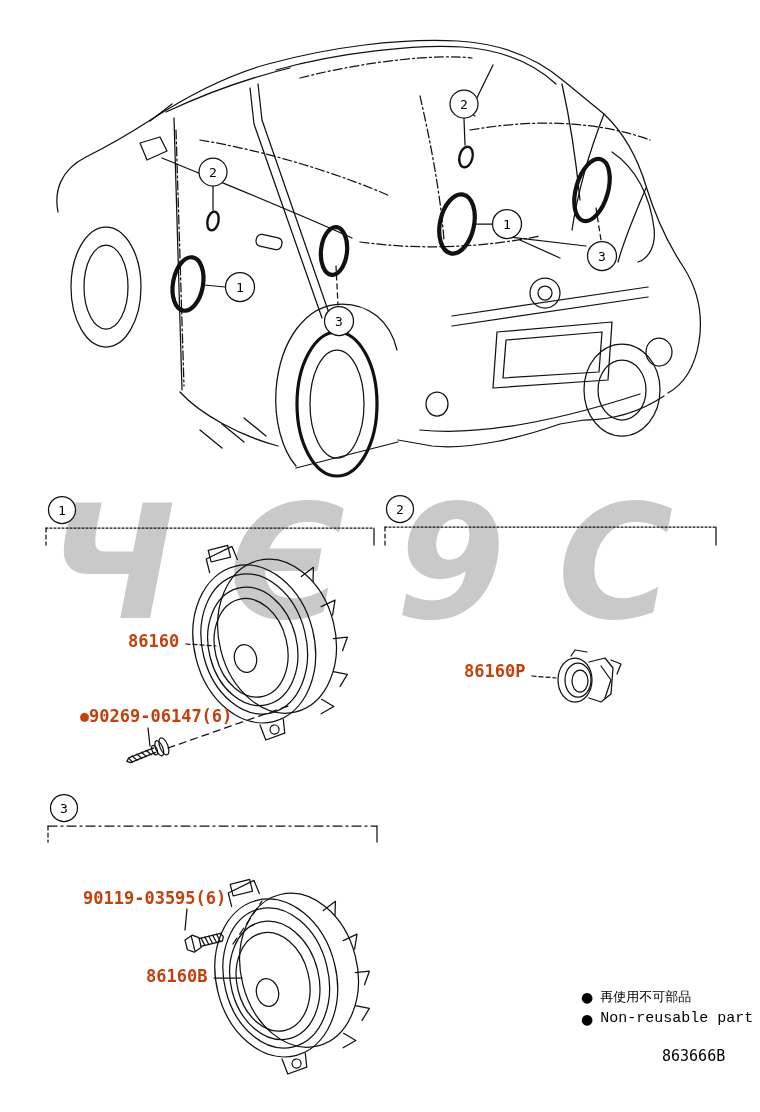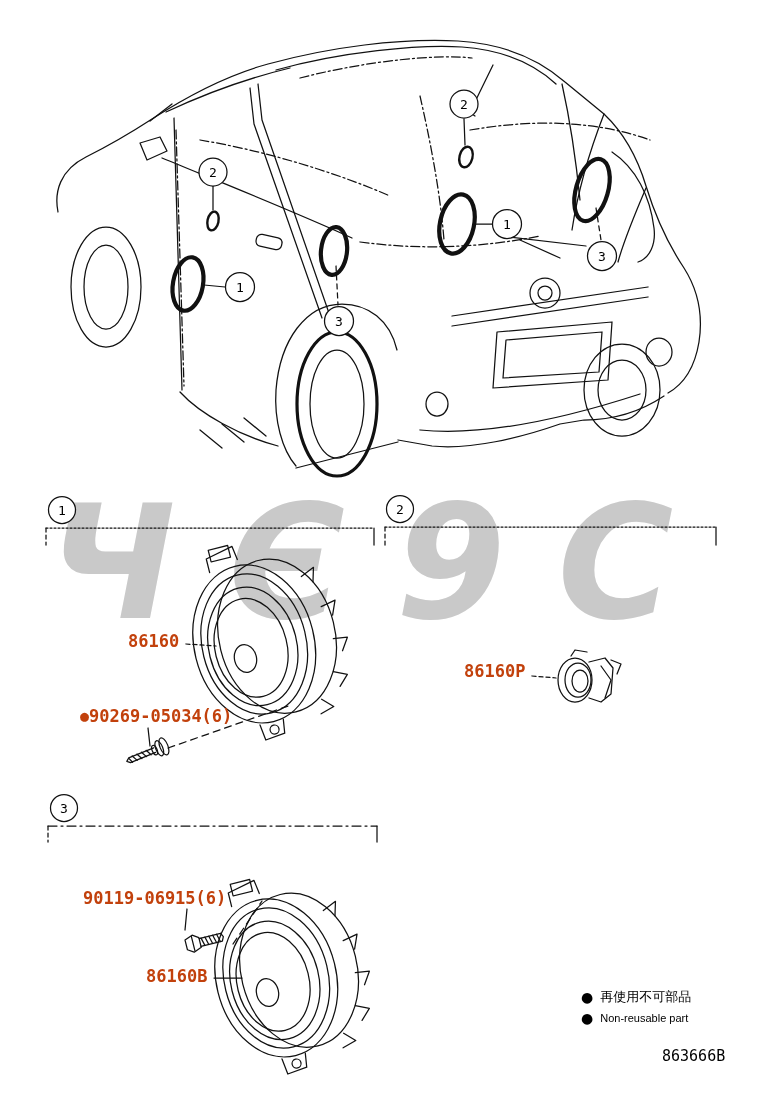--- a/index.html
+++ b/index.html
@@ -6,21 +6,21 @@
   .page{position:relative;width:760px;height:1112px;background:#fff;overflow:hidden;
         font-family:"DejaVu Sans",sans-serif;}
   svg{position:absolute;left:0;top:0;}
   .plabel{position:absolute;font:bold 17px "DejaVu Sans Mono","Liberation Mono",monospace;
           color:#c2410c;white-space:nowrap;}
   .plabel .bullet{font-size:15px;vertical-align:1px;}
   .legend{position:absolute;left:581px;top:988px;color:#000;}
   .legend-row{display:flex;align-items:center;margin-bottom:4px;}
   .legend-dot{font-size:14px;margin-right:7px;}
   .legend-jp{font-size:13px;font-family:Liberation Mono, monospace;}
-  .legend-en{font-size:11px;font-family:Liberation Sans, sans-serif;}
+  .legend-en{font-size:15px;font-family:Liberation Mono, monospace;}
   .footer-code{position:absolute;left:662px;top:1047px;
                font:15px "DejaVu Sans Mono","Liberation Mono",monospace;color:#000;}
   .callout-num{font:13px "DejaVu Sans Mono","Liberation Mono",monospace;fill:#000;}
   .wm{font:italic bold 158px "DejaVu Sans",sans-serif;fill:#c9c9c9;letter-spacing:52px;}
 </style>
 </head>
 <body>
 
 <div class="page">
 
@@ -229,25 +229,25 @@
 
 <div class="plabel" style="left:128px;top:631px;">
   <span>86160</span>
 </div>
 
 <div class="plabel" style="left:464px;top:661px;text-align:center;">
   <span>86160P</span>
 </div>
 
 <div class="plabel" style="left:80px;top:706px;">
-  <span class="bullet">●</span><span>90269-05034(6)</span>
+  <span class="bullet">●</span><span>90269-06147(6)</span>
 </div>
 
 <div class="plabel" style="left:83px;top:888px;">
-  <span>90119-06915(6)</span>
+  <span>90119-03595(6)</span>
 </div>
 
 <div class="plabel" style="left:146px;top:966px;">
   <span>86160B</span>
 </div>
 
 <div class="legend">
   <div class="legend-row">
     <span class="legend-dot">●</span>
     <span class="legend-jp">再使用不可部品</span>

